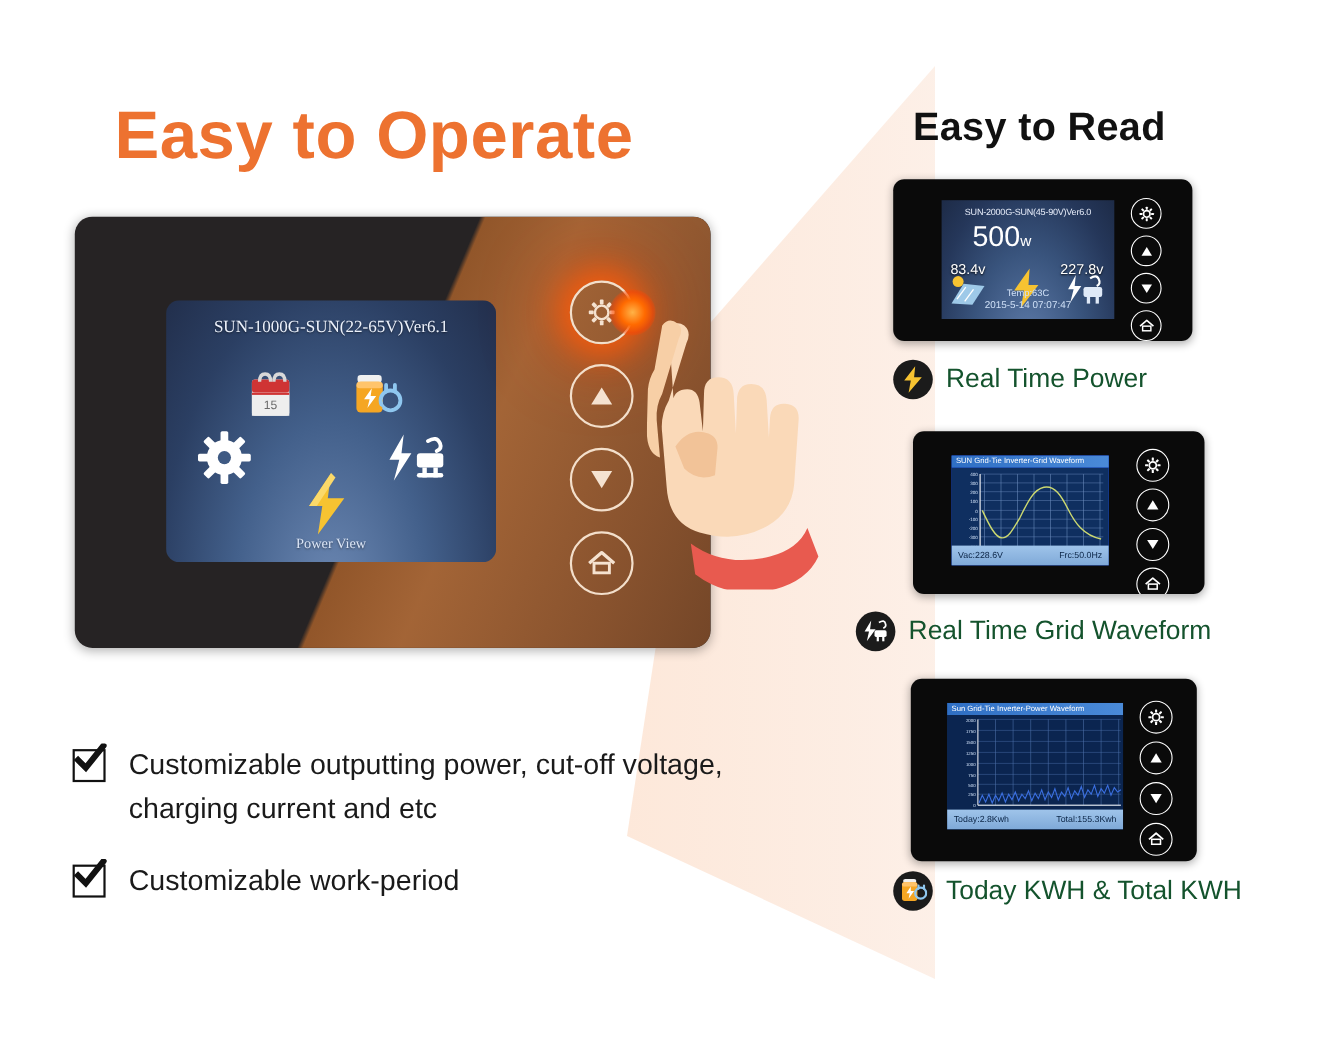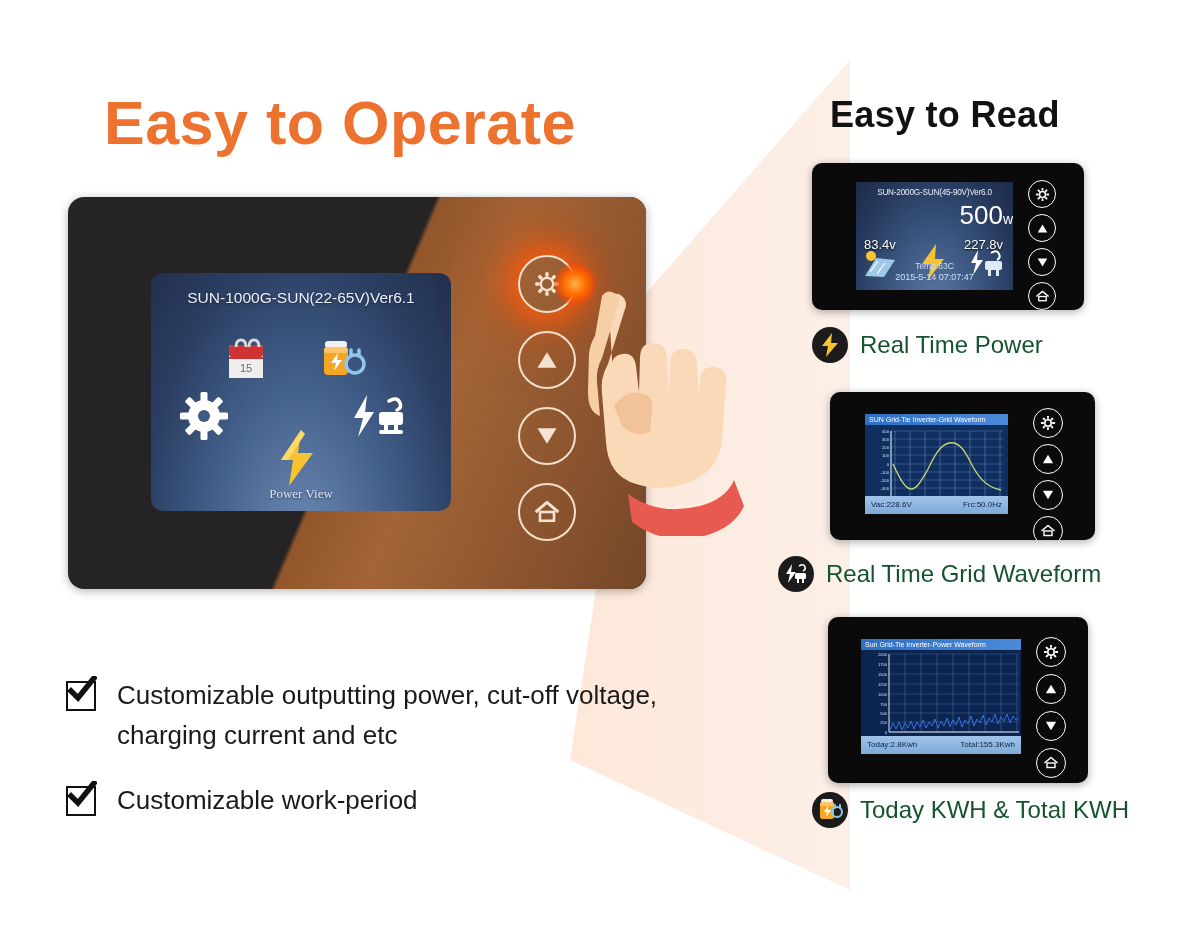--- a/index.html
+++ b/index.html
@@ -41,21 +41,21 @@
     position:absolute;left:83px;top:76px;width:300px;height:238px;border-radius:12px;
     background:linear-gradient(168deg,#2b3a5c 0%,#2f4467 28%,#3c587f 62%,#456severe 62%,#4a6somet 100%);
     overflow:hidden;
   }
   .main-screen-bg{
     position:absolute;inset:0;
     background:radial-gradient(ellipse at 50% 115%,#6d89b4 0%,#43608b 42%,#2b3f63 74%,#222f4c 100%);
   }
   .screen-title{
     position:absolute;left:0;right:0;top:16px;text-align:center;
-    color:#ecf1fb;font-size:15.5px;font-family:Liberation Sans, sans-serif;
+    color:#ecf1fb;font-size:15.5px;font-family:Liberation Serif, serif;
     text-shadow:0 1px 2px rgba(0,0,0,.55);
   }
   .screen-foot{
     position:absolute;left:0;right:0;bottom:9px;text-align:center;
     color:#dce6f7;font-size:13px;font-family:"Liberation Serif","DejaVu Serif",serif;
     text-shadow:0 1px 2px rgba(0,0,0,.5);
   }
   .icon-slot{position:absolute;}
   .ic-cal{left:73px;top:64px;}
   .ic-batt{left:166px;top:64px;}
@@ -99,21 +99,21 @@
 
   .rscreen{position:absolute;overflow:hidden;}
   .rbtncol{position:absolute;display:flex;flex-direction:column;align-items:center;}
   .rbtn{border-radius:50%;border:1.6px solid #ffffff;display:flex;align-items:center;justify-content:center;}
 
   
   .s1{
     background:radial-gradient(ellipse at 50% 120%,#5d7aa8 0%,#39547d 45%,#25375a 78%,#1d2b47 100%);
   }
   .s1-title{position:absolute;left:0;right:0;top:6px;text-align:center;color:#e8eefb;font-size:8.2px;letter-spacing:-.2px;}
-  .s1-power{position:absolute;left:0;right:0;top:20px;text-align:right;color:#ffffff;font-size:26px;line-height:1;margin-left:28px;}
+  .s1-power{position:absolute;left:0;right:0;top:20px;text-align:left;color:#ffffff;font-size:26px;line-height:1;margin-left:28px;}
   .s1-power span{font-size:14px;}
   .s1-lv{position:absolute;left:8px;top:55px;color:#ffffff;font-size:13px;text-shadow:0 1px 2px #000;}
   .s1-rv{position:absolute;right:10px;top:55px;color:#ffffff;font-size:13px;text-shadow:0 1px 2px #000;}
   .s1-temp{position:absolute;left:0;right:0;bottom:19px;text-align:center;color:#cfe0f7;font-size:8.5px;}
   .s1-date{position:absolute;left:0;right:0;bottom:8px;text-align:center;color:#cfe0f7;font-size:9px;}
 
   
   .chart-hdr{
     position:absolute;left:0;right:0;top:0;height:11px;
     background:linear-gradient(90deg,#2f6fc4,#4a8ad8);

